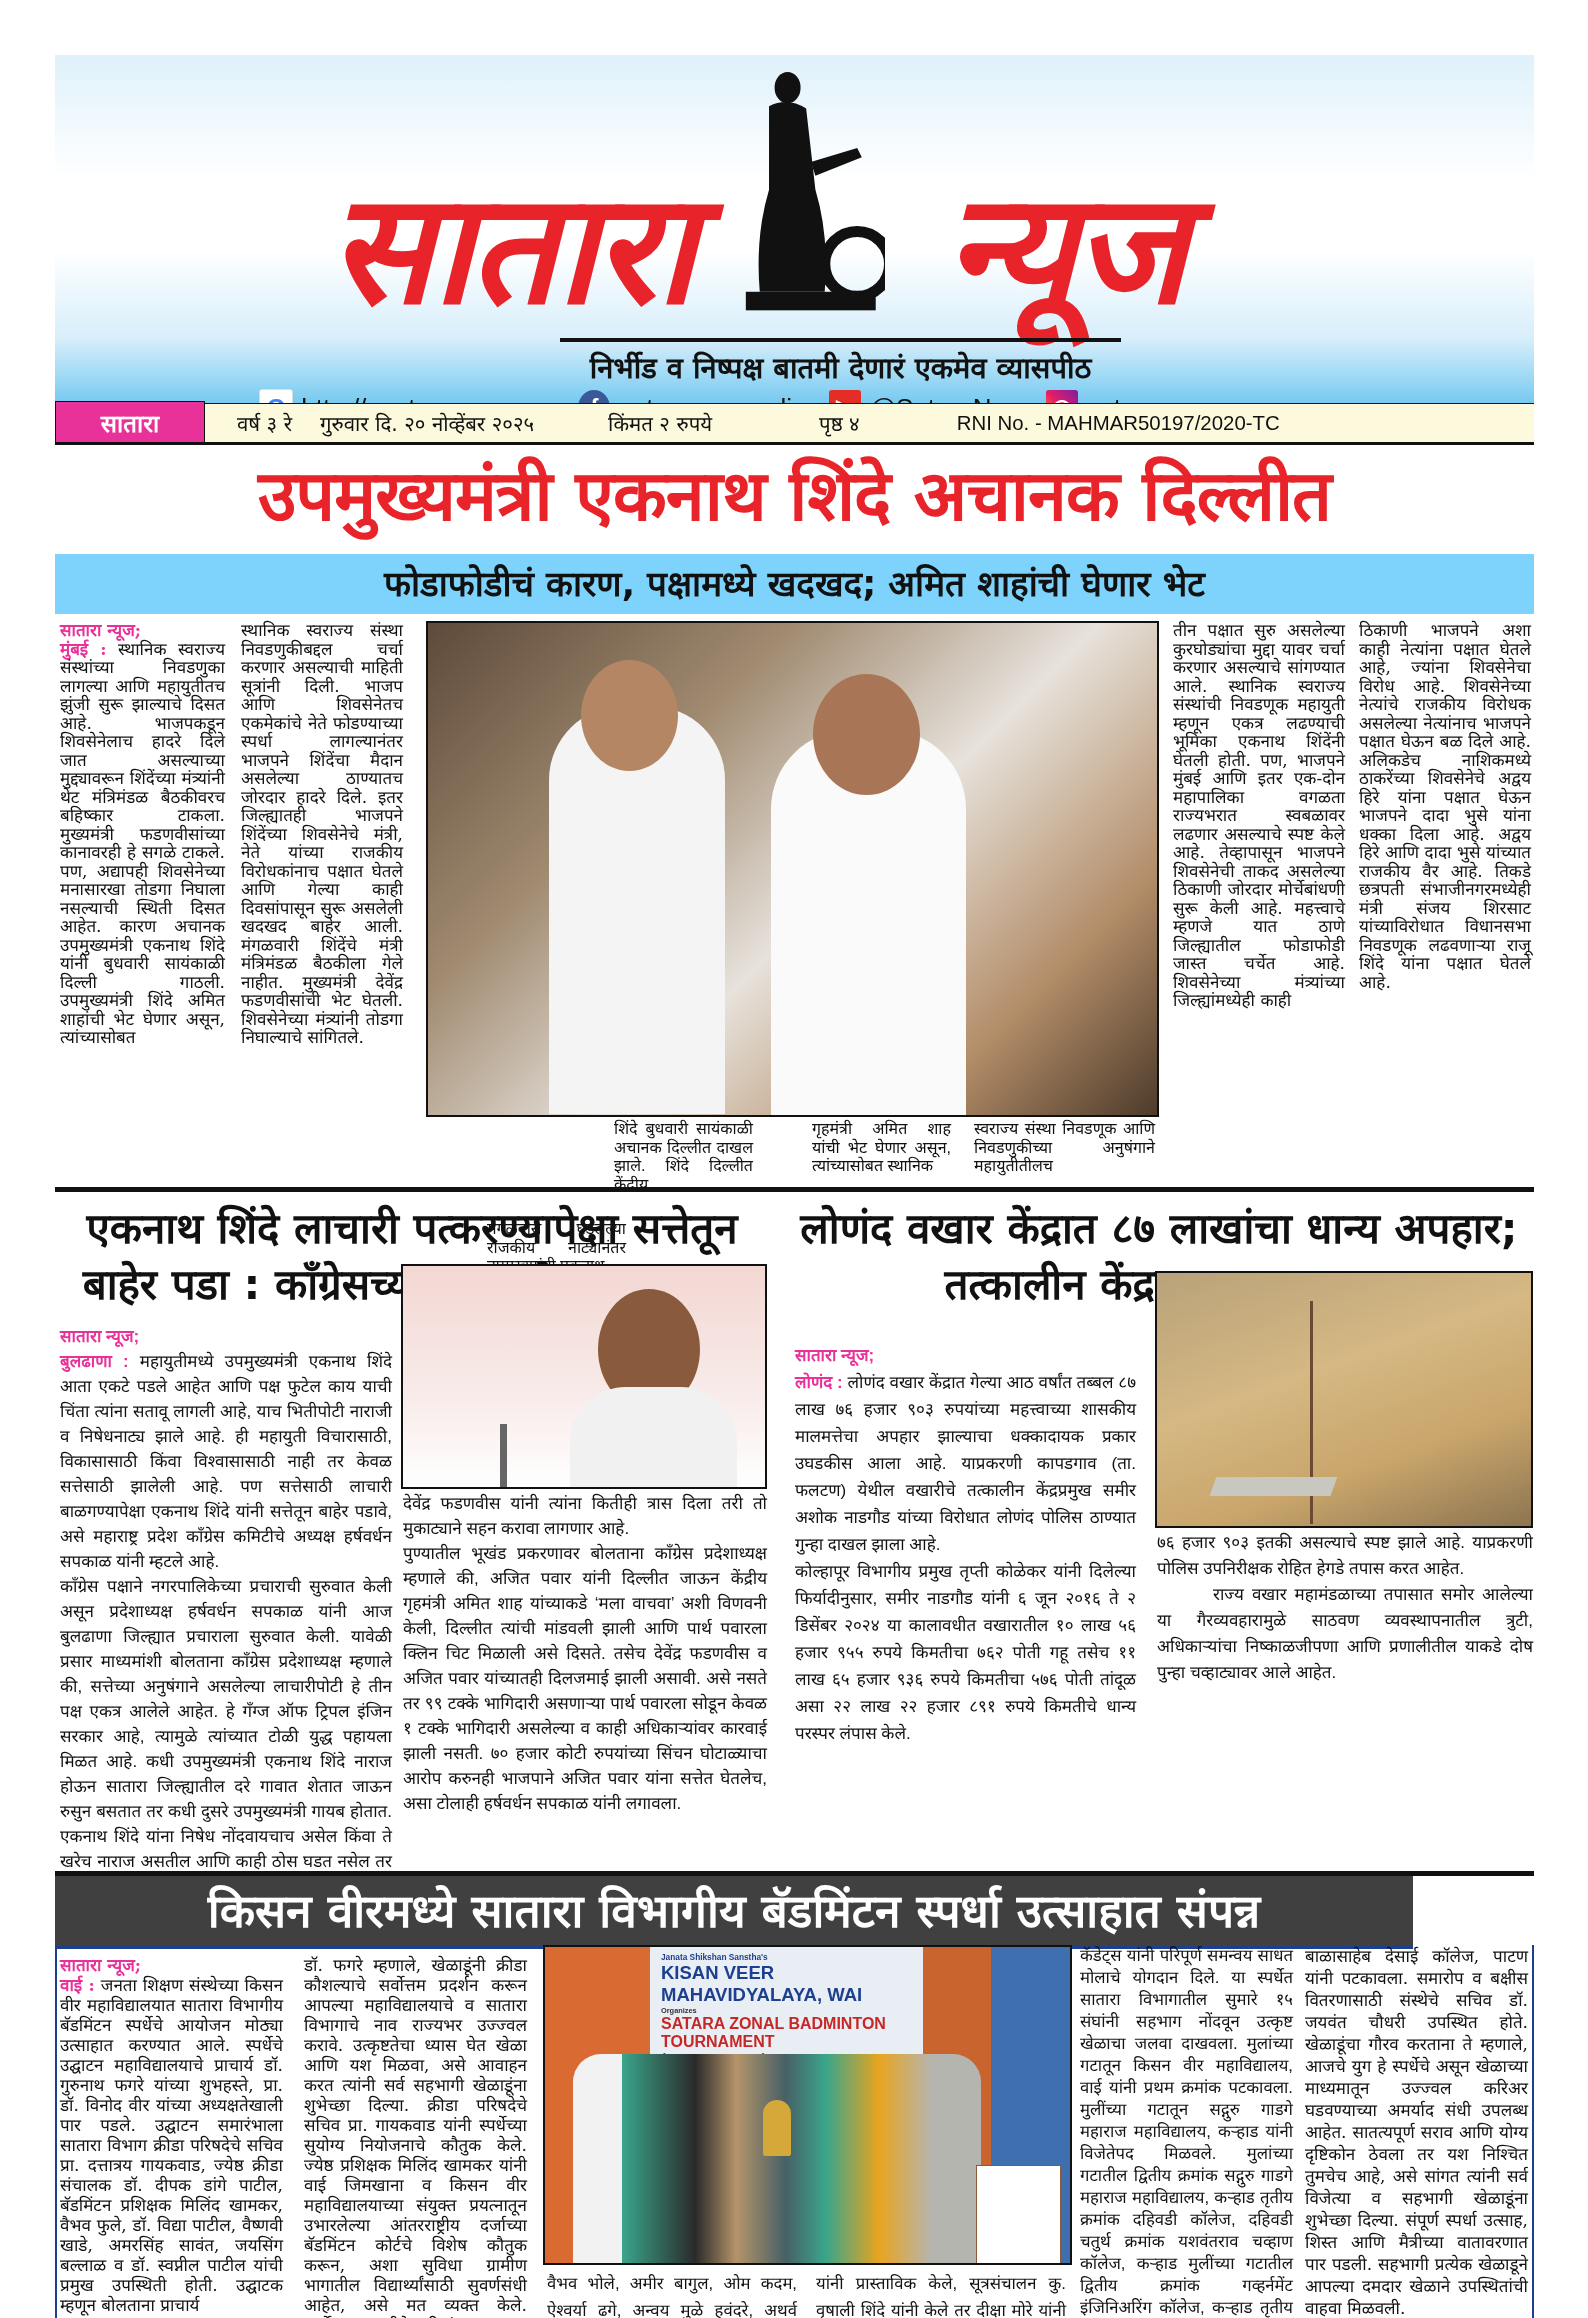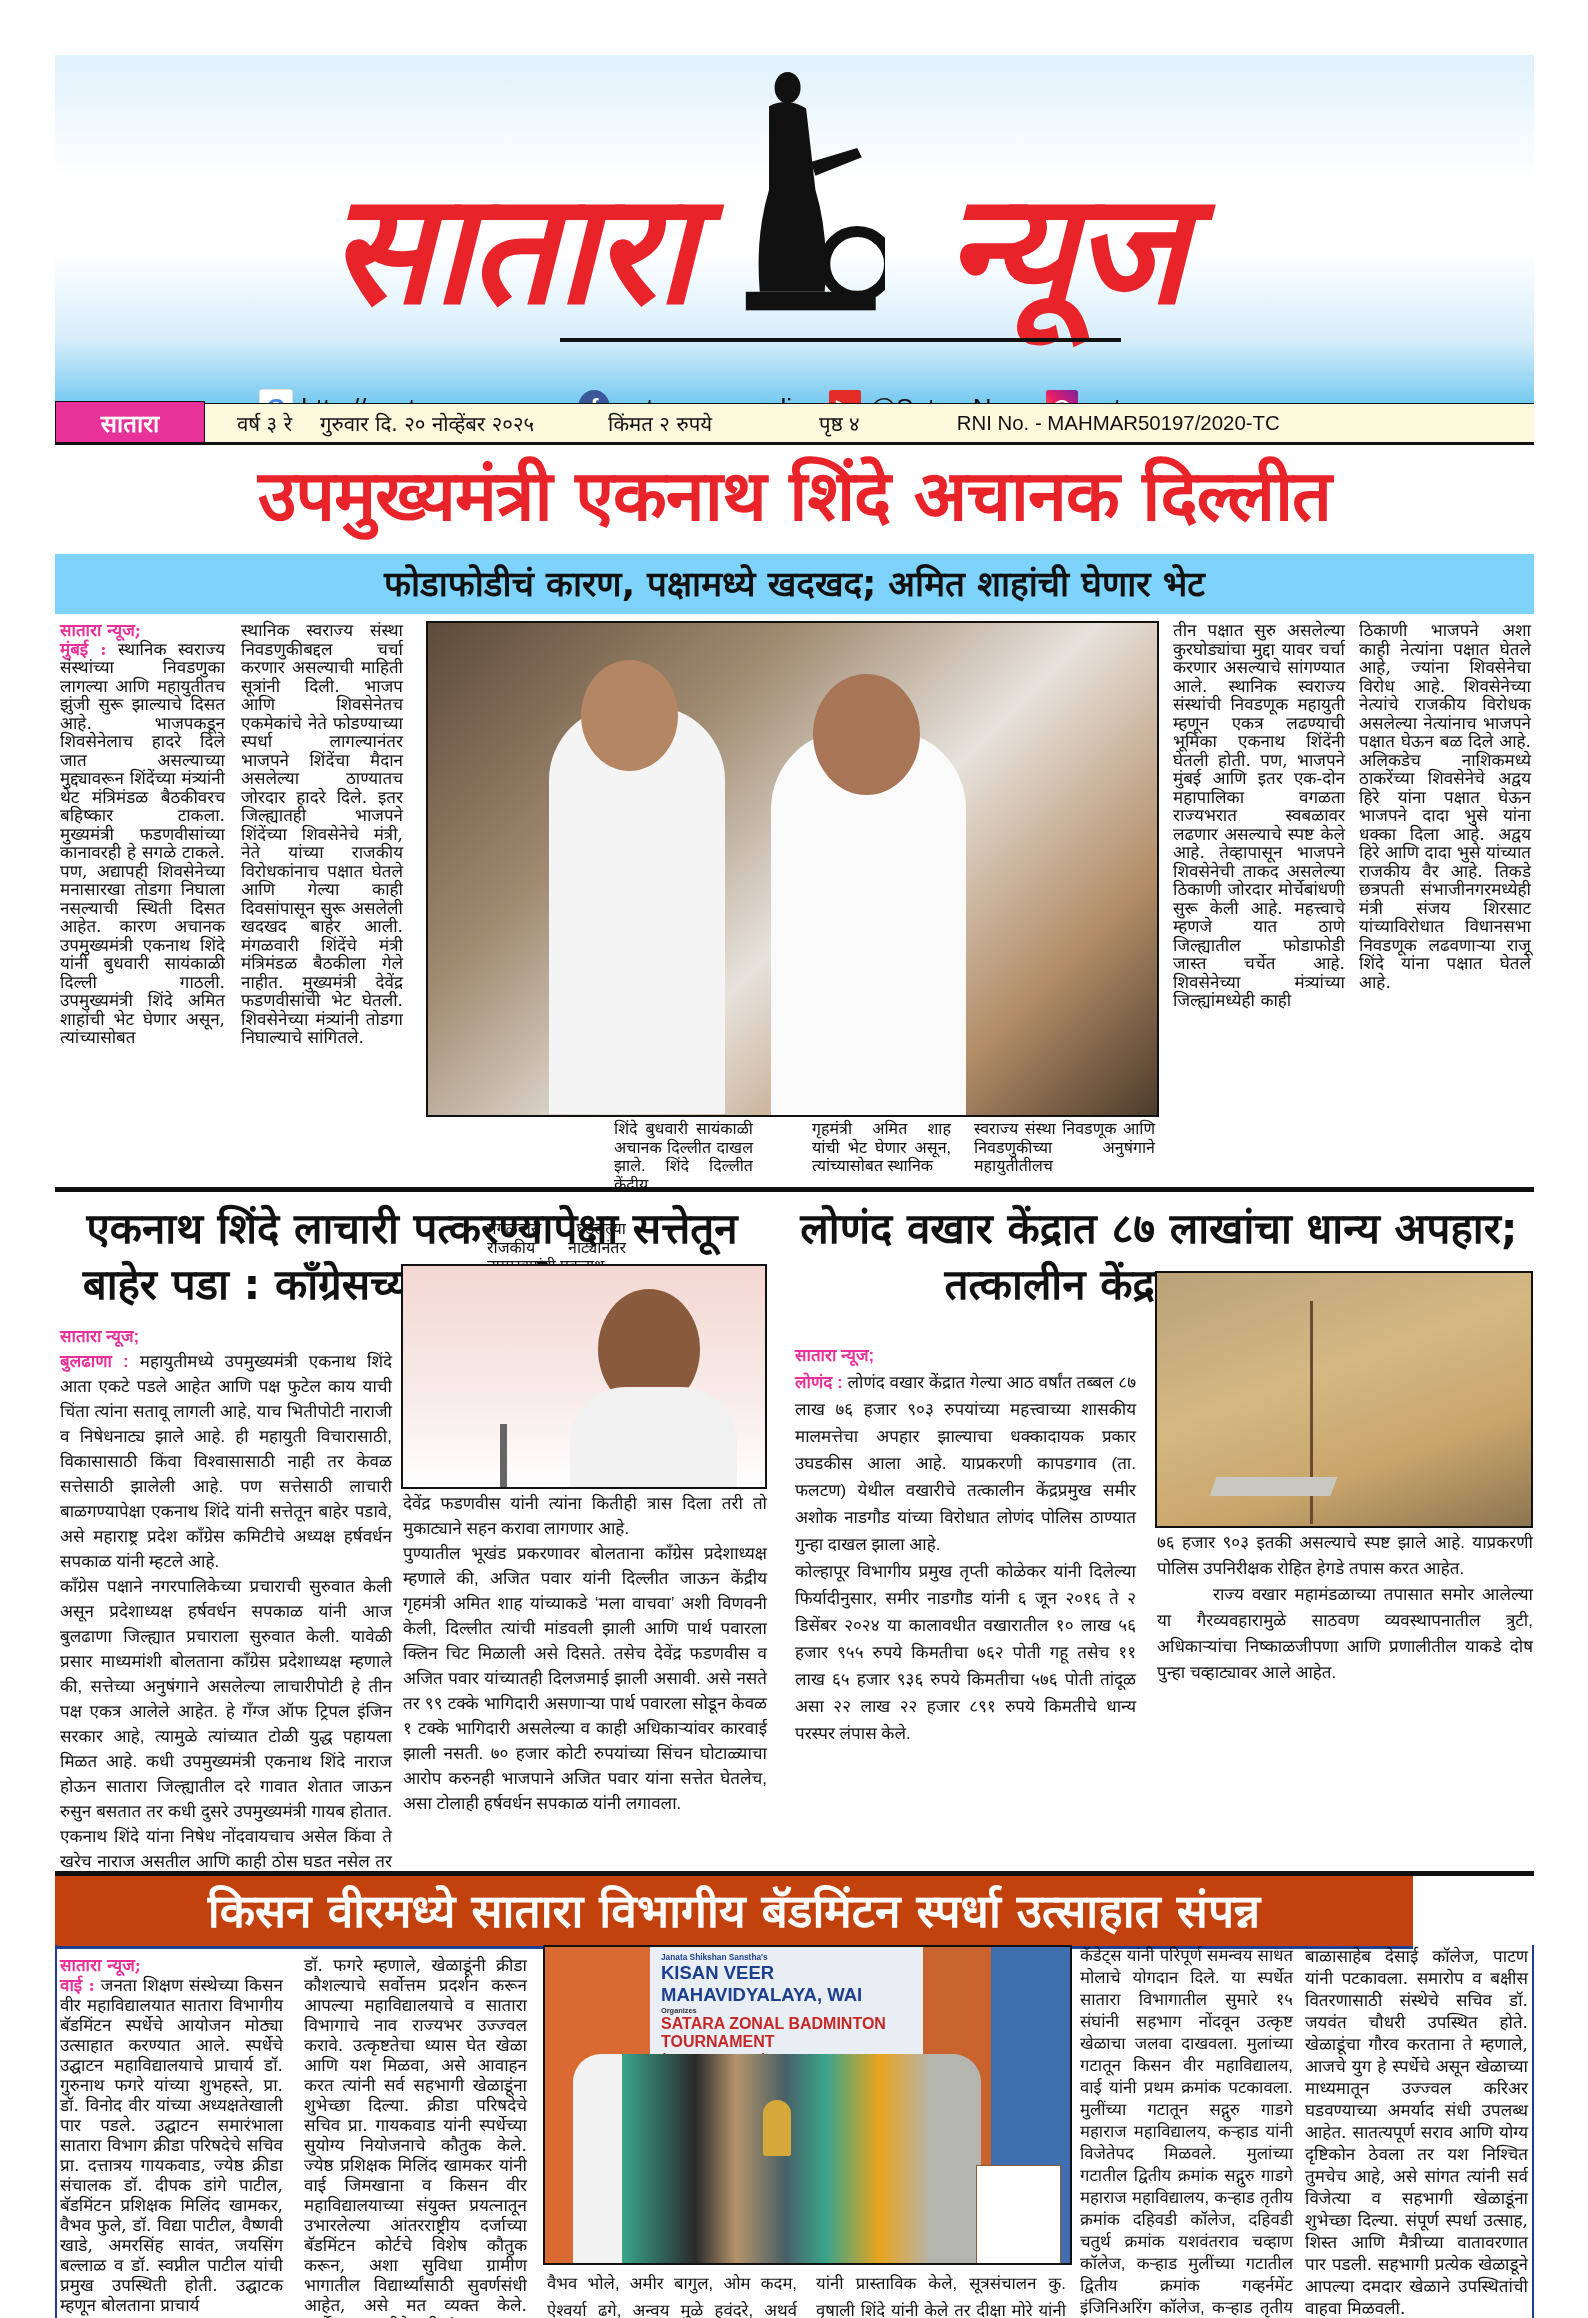--- a/index.html
+++ b/index.html
@@ -26,40 +26,41 @@
   .dateline span.it{margin-left:42px;}
   
   .h1{left:55px;top:445px;width:1479px;text-align:center;font-size:70px;font-weight:bold;color:#e8232a;letter-spacing:-0.9px;}
   .subbar{left:55px;top:554px;width:1479px;height:60px;background:#7dd3fc;text-align:center;font-size:35px;font-weight:bold;line-height:60px;}
   .col{position:absolute;font-size:17px;line-height:18.5px;text-align:justify;font-family:"DejaVu Serif",serif;}
   .col p{margin:0;}
   .dl{color:#e8329a;font-weight:bold;}
   .photo{position:absolute;border:2.8px solid #111;box-sizing:border-box;overflow:hidden;}
   .hr{position:absolute;left:55px;width:1479px;height:4.6px;background:#111;}
   .h2{position:absolute;font-size:42px;font-weight:bold;text-align:center;line-height:56px;color:#111;}
-  .redbar{left:55px;top:1876px;width:1358px;height:70px;background:#c2410c;color:#fff;text-align:center;font-size:46px;font-weight:bold;line-height:70px;border-bottom:3.7px solid #1d3f8f;}
+  .redbar{left:55px;top:1876px;width:1358px;height:70px;background:#404040;color:#fff;text-align:center;font-size:46px;font-weight:bold;line-height:70px;border-bottom:3.7px solid #1d3f8f;}
   .boxed{position:absolute;border:2.3px solid #1d3f8f;border-top:none;}
   .caption{position:absolute;font-size:16px;line-height:18.5px;font-family:"Liberation Sans",sans-serif;text-align:justify;}
 </style>
 </head>
 <body>
 
 <div class="abs masthead">
   <div class="mast-title">
     <span class="left">सातारा</span>
     <span class="right">न्यूज</span>
   </div>
   <svg class="statue" viewBox="0 0 360 560">
     <ellipse cx="150" cy="40" rx="28" ry="34" fill="#111"></ellipse>
     <path d="M110 80 Q150 60 190 85 L210 260 Q240 360 230 480 L90 480 Q80 360 110 260 Z" fill="#111"></path>
     <path d="M200 200 L300 170 L310 190 L210 230 Z" fill="#111"></path>
     <circle cx="300" cy="420" r="70" fill="none" stroke="#111" stroke-width="24"></circle>
     <rect x="60" y="480" width="280" height="40" fill="#111"></rect>
   </svg>
   <div class="mast-rule"></div>
+  <div class="tagline">निर्भीड व निष्पक्ष बातमी देणारं एकमेव व्यासपीठ</div>
   <div class="social">
     <span class="ico ico-g">G</span>
     <span>http://esataranews.com</span>
     <span class="ico ico-f">f</span>
     <span>sataranewsonline</span>
     <span class="ico ico-y">▶</span>
     <span>@SataraNews</span>
     <span class="ico ico-i">◎</span>
     <span>sataranews</span>
   </div>

